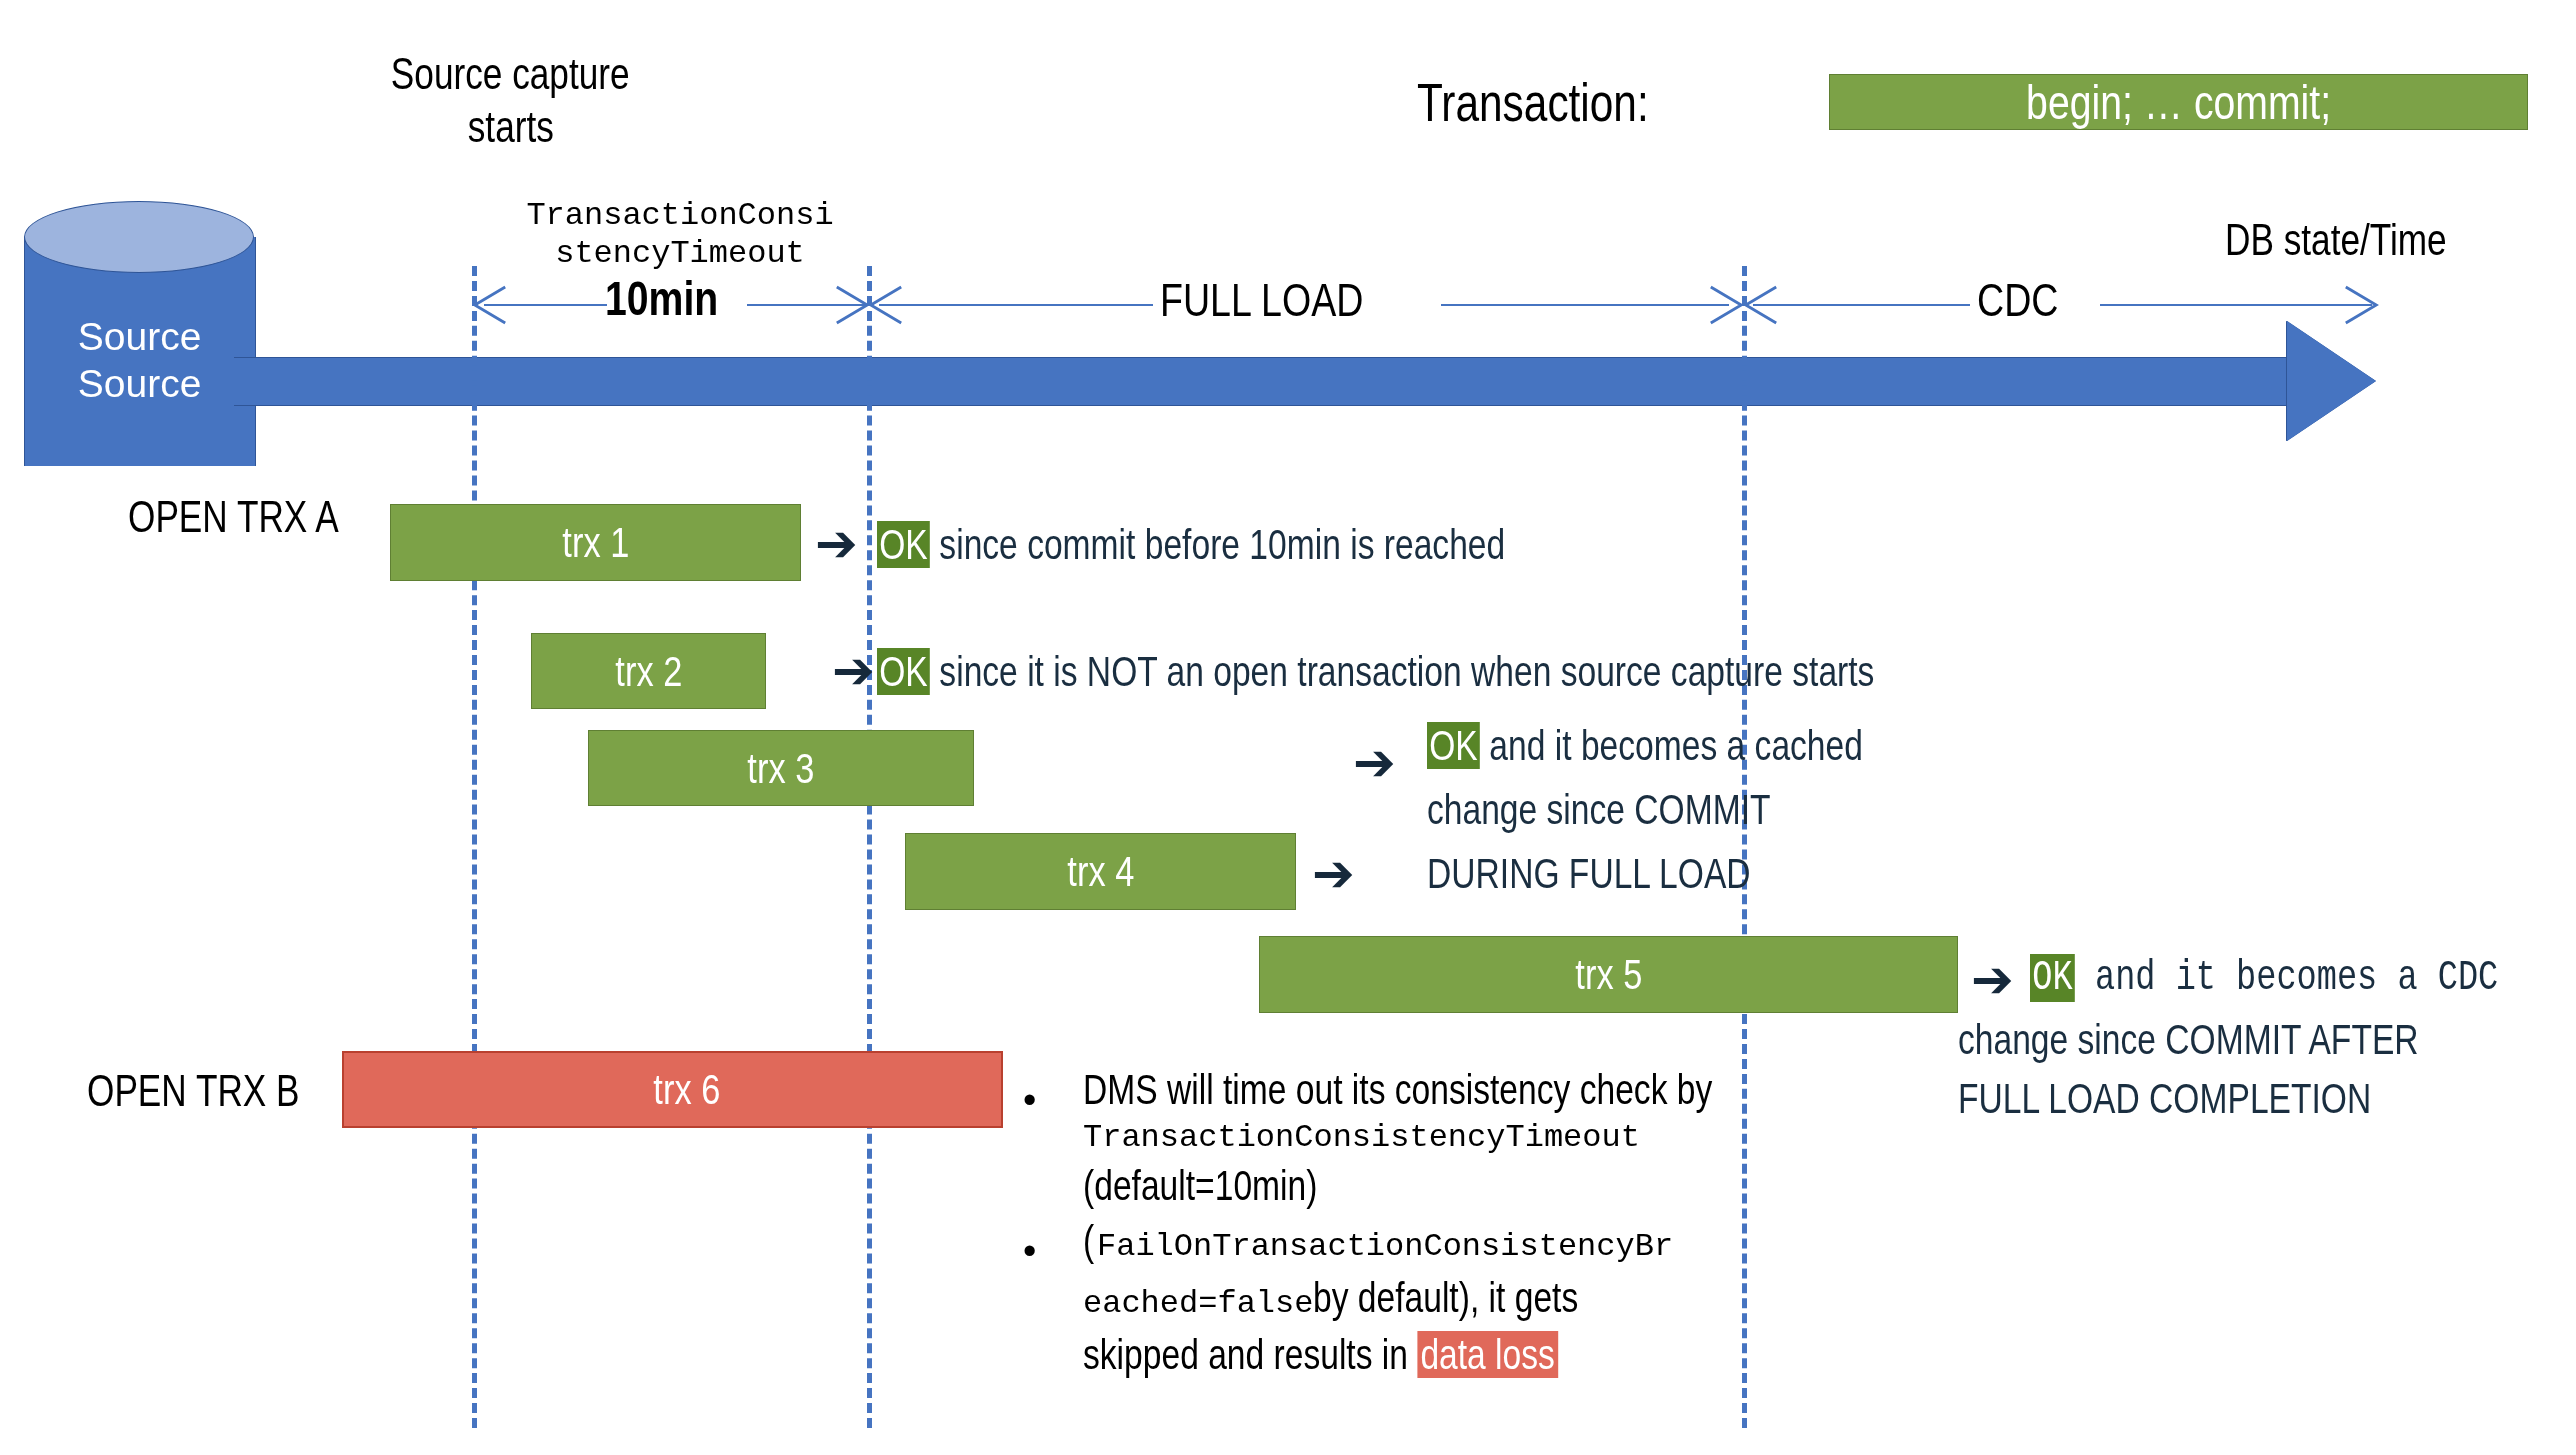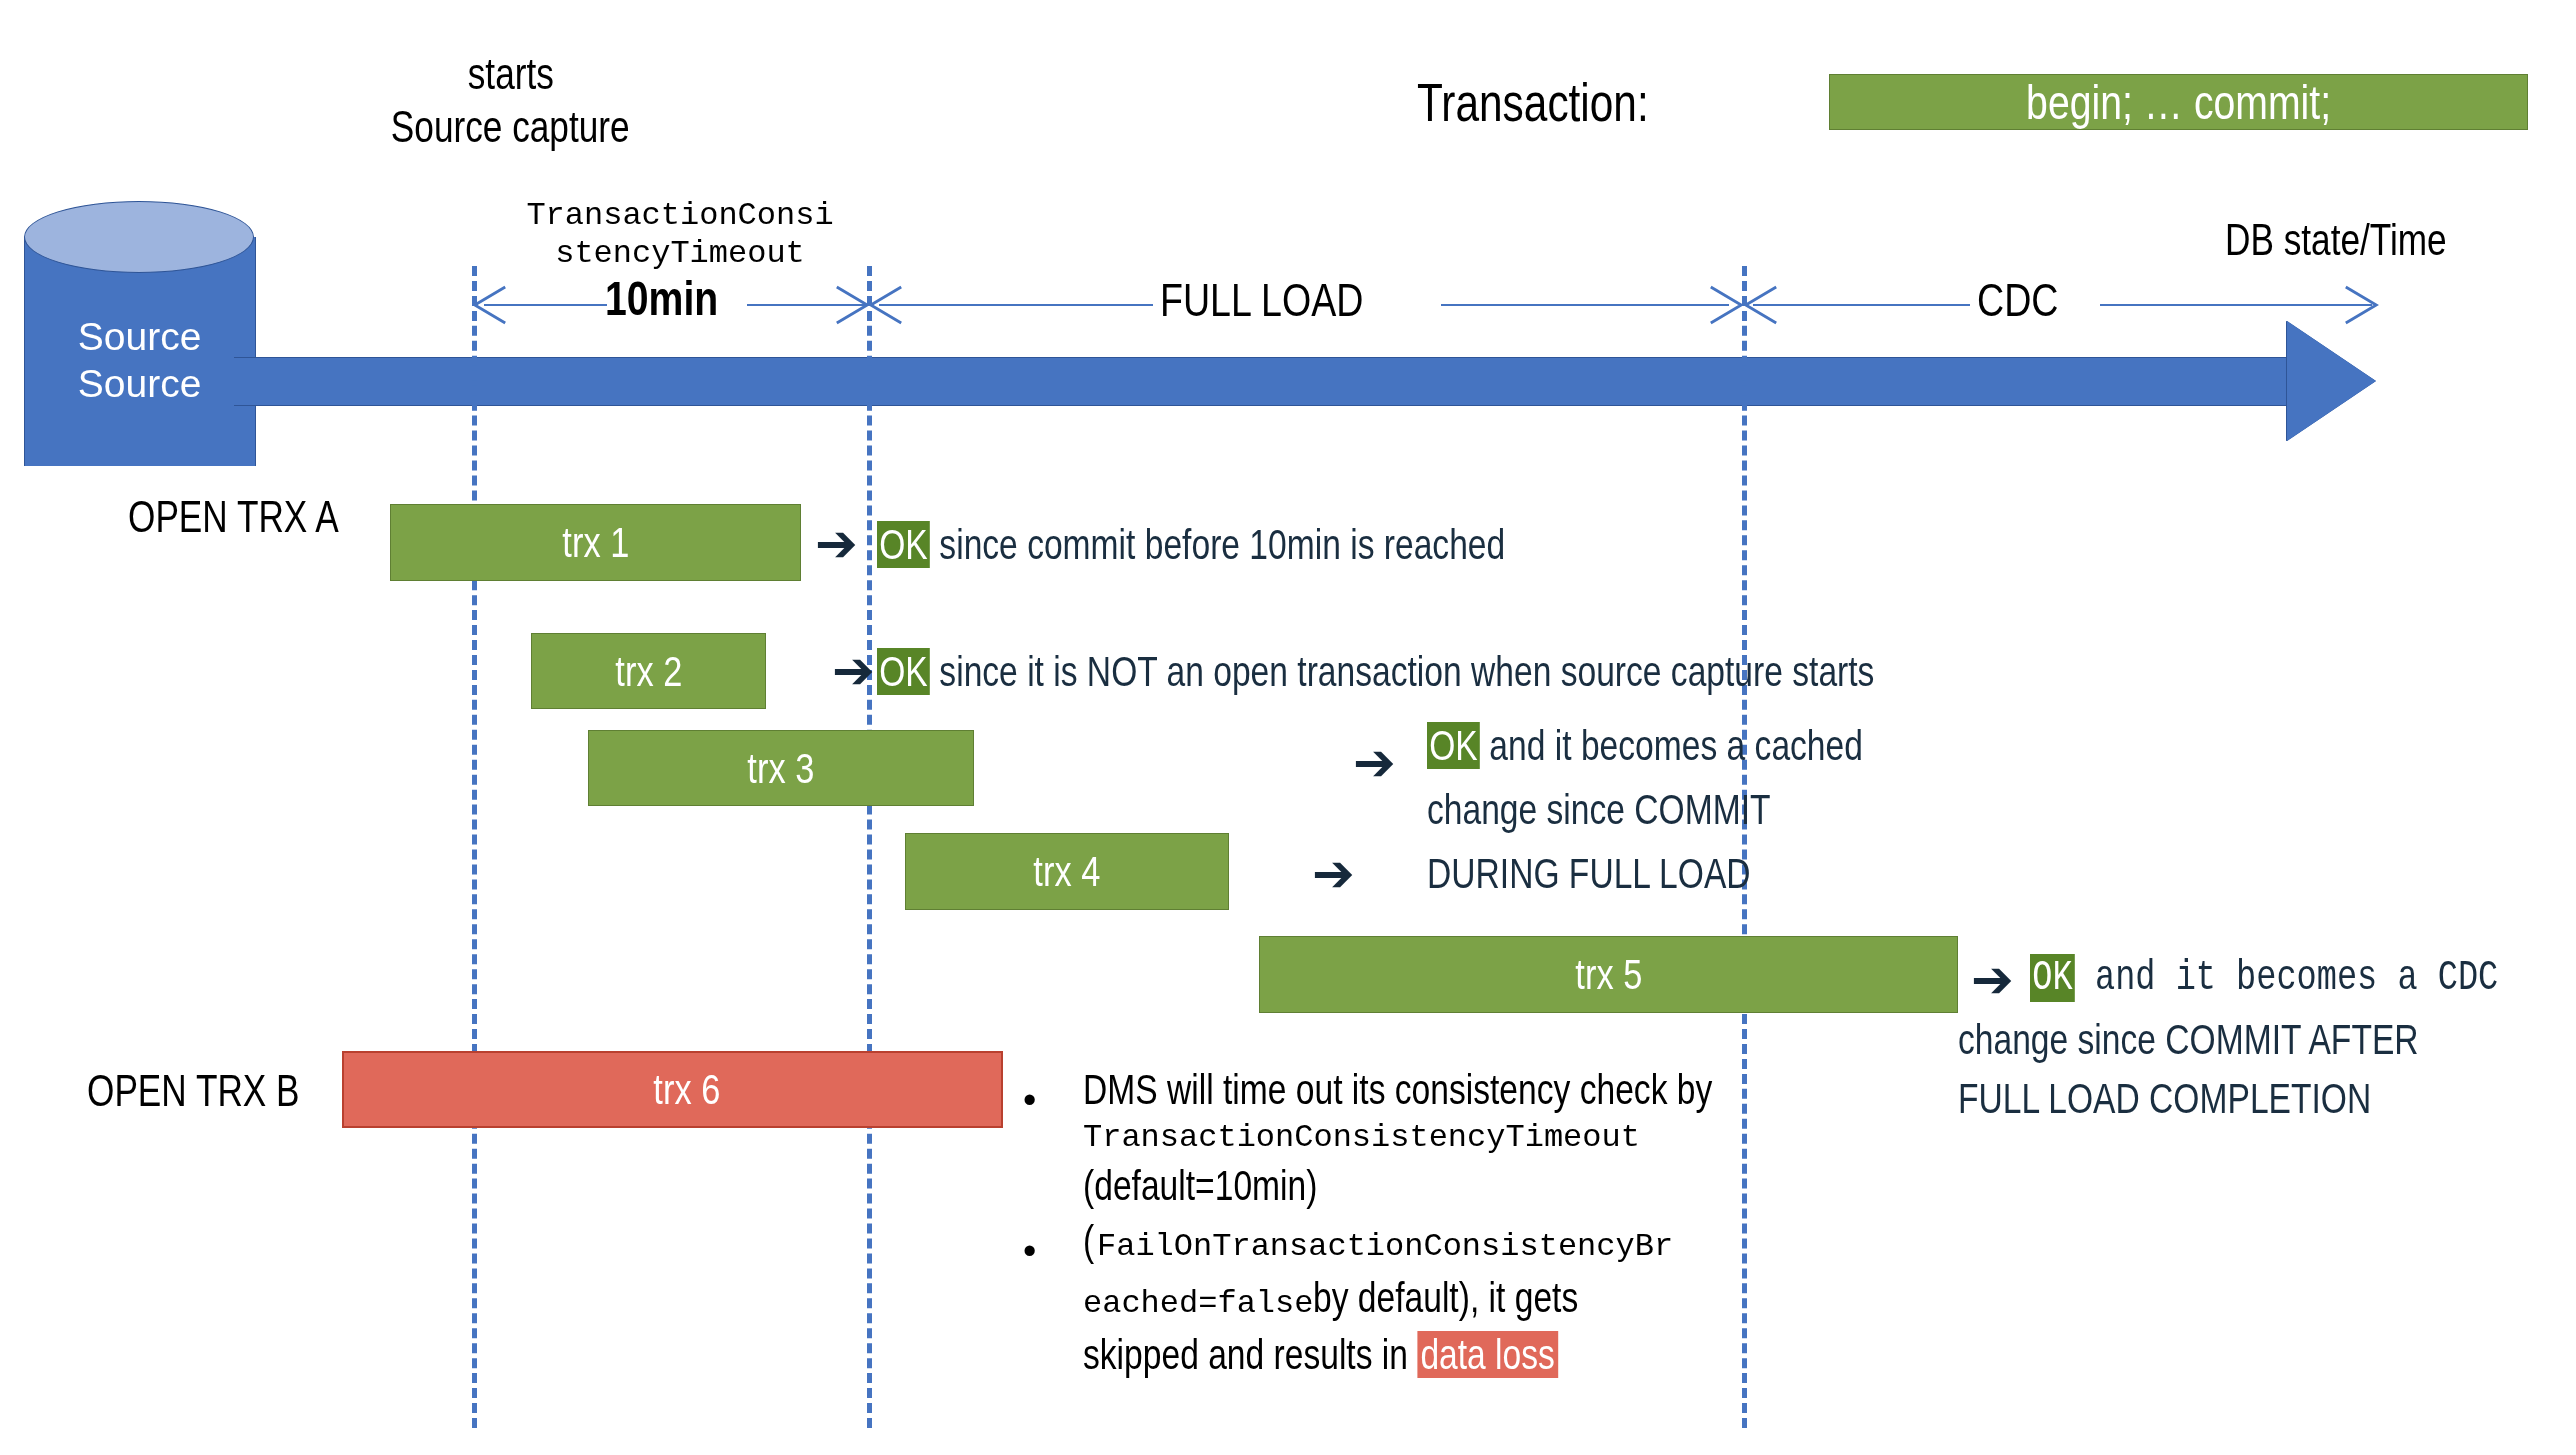--- a/index.html
+++ b/index.html
@@ -57,22 +57,22 @@
   <div class="bot"></div>
   <div class="body"></div>
   <div class="top"></div>
   <div class="lbl">
     <div>Source</div>
     <div>Source</div>
   </div>
 </div>
 
 <div class="abs hdr" style="left:312px;top:47px;width:397px;text-align:center;">
+  <div><span class="condc">Source capture</span></div>
   <div><span class="condc">starts</span></div>
-  <div><span class="condc">Source capture</span></div>
 </div>
 
 <div class="abs hdr" style="left:1417px;top:76px;text-align:right;">
   <span class="cond" style="font-size:53px;">Transaction:</span>
 </div>
 <div class="abs bar green" style="left:1829px;top:74px;width:699px;height:56px;">
   <span class="condc" style="font-size:49px;">begin;     …   commit;</span>
 </div>
 
 <div class="abs hdr" style="left:2225px;top:213px;">
@@ -151,21 +151,21 @@
 </div>
 
 <div class="abs arrowglyph" style="left:1353px;top:737px;">➔</div>
 <div class="abs note" style="left:1427px;top:722px;white-space:nowrap;">
   <span class="cond"><span class="okbox">OK</span><span> and it becomes a cached</span></span>
 </div>
 <div class="abs note" style="left:1427px;top:786px;white-space:nowrap;">
   <span class="cond">change since COMMIT</span>
 </div>
 
-<div class="abs bar green" style="left:905px;top:833px;width:324px;height:77px;">
+<div class="abs bar green" style="left:905px;top:833px;width:391px;height:77px;">
   <span class="condc">trx 4</span>
 </div>
 <div class="abs arrowglyph" style="left:1312px;top:848px;">➔</div>
 <div class="abs note" style="left:1427px;top:850px;white-space:nowrap;">
   <span class="cond">DURING FULL LOAD</span>
 </div>
 
 <div class="abs bar green" style="left:1259px;top:936px;width:699px;height:77px;">
   <span class="condc">trx 5</span>
 </div>

